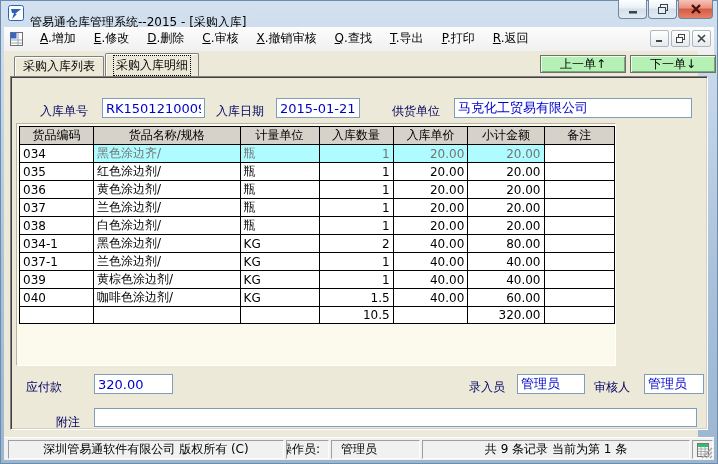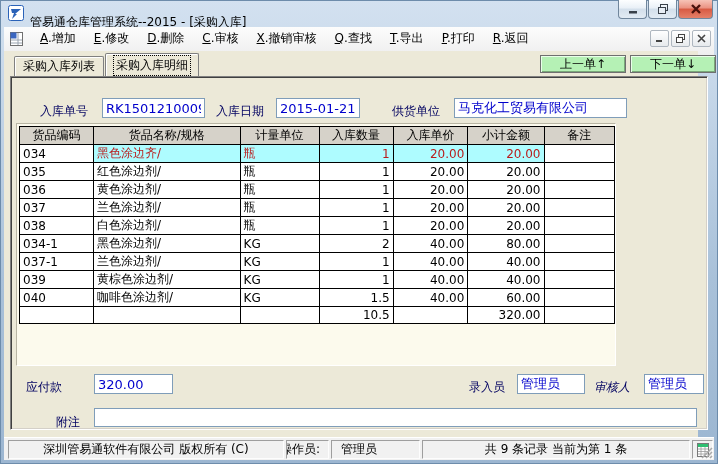--- a/index.html
+++ b/index.html
@@ -51,35 +51,35 @@
   .mainpanel { position:absolute; left:6px; top:25px; width:698px; height:354px; background:#ece9d8;
     border:1px solid; border-color:#808080 #fff #fff #808080;
     box-shadow:inset 1px 1px 0 #404040, inset -1px -1px 0 #d4d0c8; }
 
   .frm-label { position:absolute; color:#000060; white-space:nowrap; }
   .fld { position:absolute; border:1px solid #7f9db9; background:#fff; color:#0000cc;
     font-family:"DejaVu Sans","Liberation Sans",sans-serif; font-size:13px; padding:1px 3px; height:20px; }
 
   .lbl-orderno { left:29px; top:26px; }   .fld-orderno { left:91px;  top:21px; width:103px; }
   .lbl-date    { left:205px; top:26px; }  .fld-date    { left:265px; top:21px; width:84px; }
-  .lbl-supplier{ left:381px; top:26px; }  .fld-supplier{ left:443px; top:21px; width:173px; }
+  .lbl-supplier{ left:381px; top:26px; }  .fld-supplier{ left:443px; top:21px; width:238px; }
 
   .gridbox { position:absolute; left:5px; top:46px; width:600px; height:243px; background:#fcfaed;
     border:1px solid #b8b5a4; border-right-color:#fff; border-bottom-color:#fff; overflow:hidden; }
   table.grid { border-collapse:collapse; table-layout:fixed; margin:2px 0 0 2px; font-size:12px; }
   table.grid th, table.grid td { border:1px solid #000; height:17px; padding:0 3px;
     overflow:hidden; white-space:nowrap; font-weight:normal; }
   table.grid th { background:#d6d2c9; text-align:center; }
   table.grid td { background:#fff; }
   table.grid td.num { text-align:right; }
-  table.grid tr.sel td.hl { background:#aefcff; color:#b91c1c;margin-top:12px; }
+  table.grid tr.sel td.hl { background:#aefcff; color:#737373;margin-top:12px; }
 
   .lbl-payable { left:15px;  top:302px; } .fld-payable { left:83px;  top:297px; width:79px; }
   .lbl-entry   { left:458px; top:302px; } .fld-entry   { left:506px; top:297px; width:68px; }
-  .lbl-auditor { left:583px; top:302px;font-style:italic; } .fld-auditor { left:633px; top:297px; width:60px; }
+  .lbl-auditor { left:583px; top:302px; } .fld-auditor { left:633px; top:297px; width:60px; }
   .lbl-note    { left:45px;  top:337px; } .fld-note    { left:83px;  top:331px; width:603px; height:19px; }
 
   
   .statusbar { position:absolute; left:4px; right:4px; top:437px; height:23px; background:#f1f1f1;
     border-top:1px solid #fff; }
   .sp { position:absolute; top:2px; height:19px; line-height:17px; border:1px solid;
     border-color:#9e9e9e #fdfdfd #fdfdfd #9e9e9e; background:#f1f1f1; overflow:hidden; white-space:nowrap; }
   .sp1 { left:4px;   width:276px; text-align:center; }
   .sp2 { left:282px; width:43px; }
   .sp2 span { display:inline-block; margin-left:-7px; }

